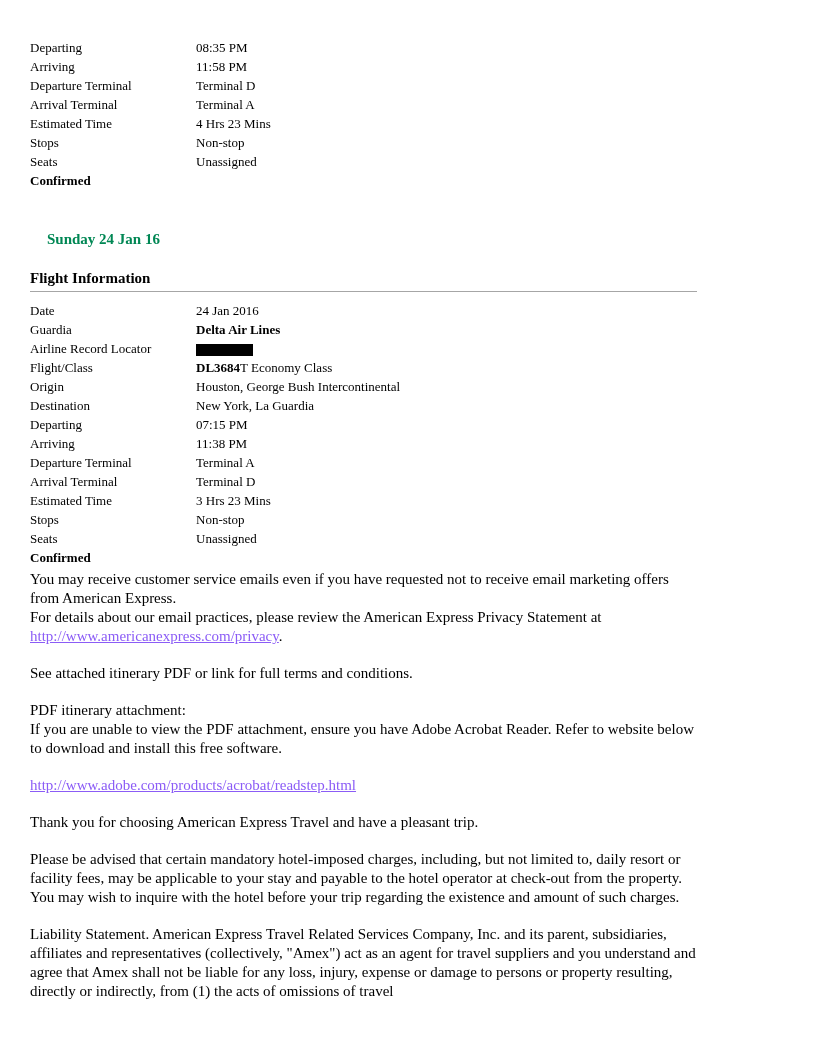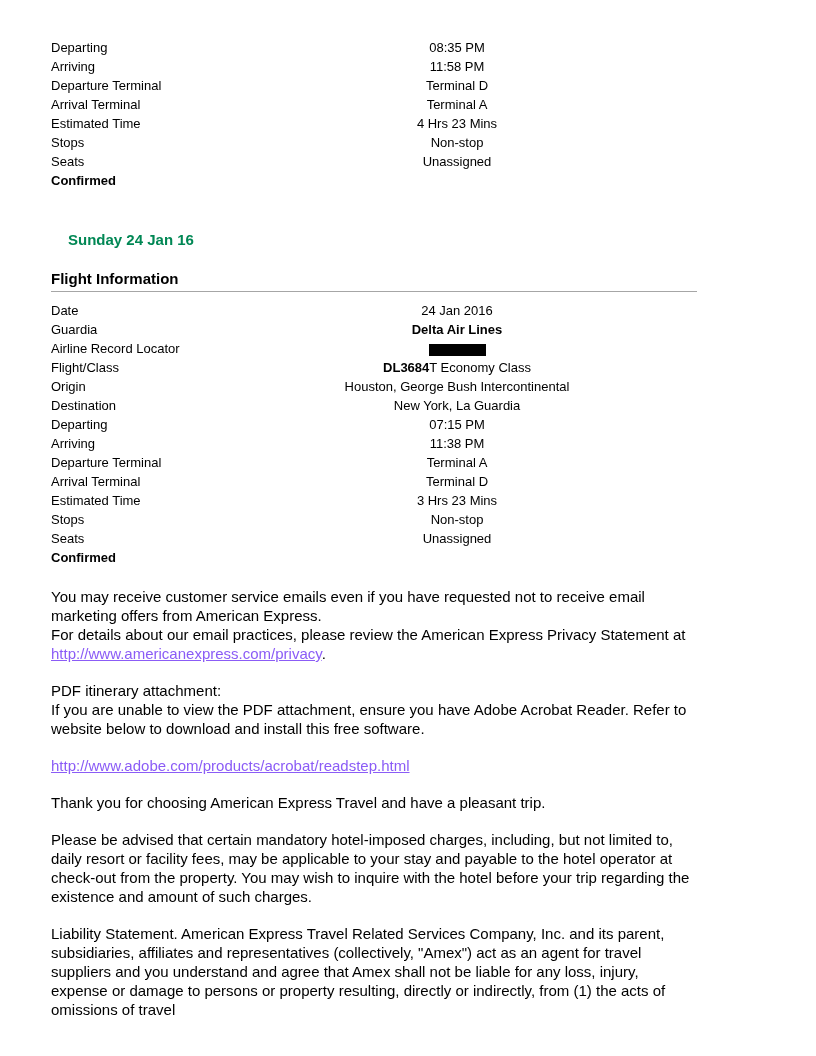--- a/index.html
+++ b/index.html
@@ -6,47 +6,48 @@
   html, body {
     margin: 0; padding: 0;
     background: #ffffff;
     font-family: "Liberation Sans", sans-serif;
     color: #000;
   }
   .page {
     width: 748px;
     height: 1056px;
     background: #ffffff;
-    padding: 38px 51px 0 51px;
+    padding: 38px 51px 0 30px;
     overflow: hidden;
+    font-family: Liberation Serif, serif;
   }
   .kv-row { display: flex; font-size: 13px; line-height: 19px; }
   .kv-label { flex: 0 0 166px; }
-  .kv-value { flex: 1; text-align: center; }
+  .kv-value { flex: 1; }
   .kv-status { font-size: 13px; line-height: 19px; font-weight: bold; }
   .bold { font-weight: bold; }
   .day-heading {
     margin: 40px 0 0 17px;
     font-size: 15px; line-height: 19px;
     font-weight: bold;
     color: #008754;
   }
   .section-heading {
     margin: 20px 0 0 0;
     font-size: 15px; line-height: 19px;
     font-weight: bold;
     color: #000;
   }
   .section-rule {
     border: 0;
     border-top: 1px solid #a6a6a6;
     margin: 3px 0 9px 0;
   }
   .para { margin: 18px 0 0 0; font-size: 15px; line-height: 19px; }
-  .para-first { margin-top: 20px; }
+  .para-first { margin-top: 3px; }
   .link { color: #8b5cf6; text-decoration: underline; cursor: pointer; }
   .redacted {
     display: inline-block;
     width: 57px; height: 12px;
     background: #000;
     vertical-align: middle;
   }
   .flight-number { font-weight: bold; margin-right: 0; }
 </style>
 </head>
@@ -145,20 +146,21 @@
       <span class="kv-value">Unassigned</span>
     </div>
     <div class="kv-status">Confirmed</div>
   </section>
 
   <div class="para para-first">
     <div>You may receive customer service emails even if you have requested not to receive email marketing offers from American Express.</div>
     <div><span>For details about our email practices, please review the American Express Privacy Statement at </span><a class="link">http://www.americanexpress.com/privacy</a><span>.</span></div>
   </div>
 
+  <p class="para">See attached itinerary PDF or link for full terms and conditions.</p>
 
   <div class="para">
     <div>PDF itinerary attachment:</div>
     <div>If you are unable to view the PDF attachment, ensure you have Adobe Acrobat Reader. Refer to website below to download and install this free software.</div>
   </div>
 
   <p class="para"><a class="link">http://www.adobe.com/products/acrobat/readstep.html</a></p>
 
   <p class="para">Thank you for choosing American Express Travel and have a pleasant trip.</p>
 

